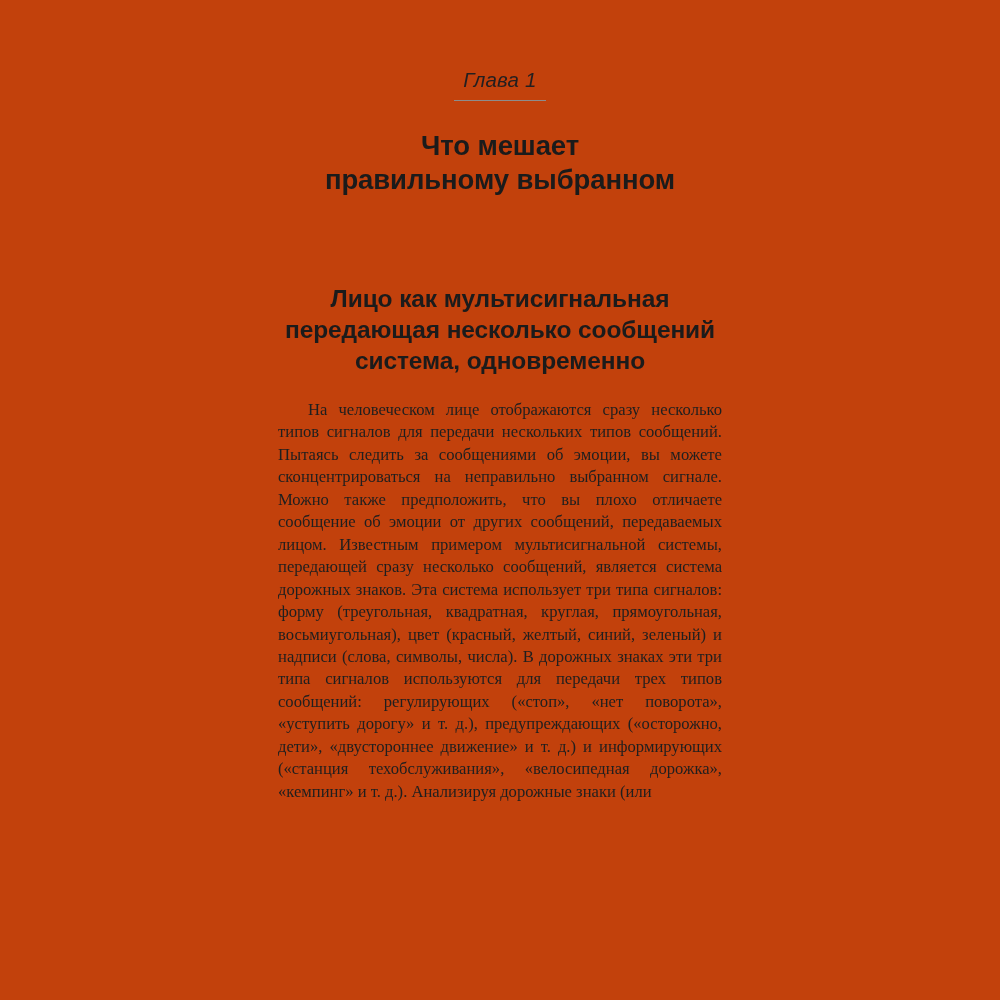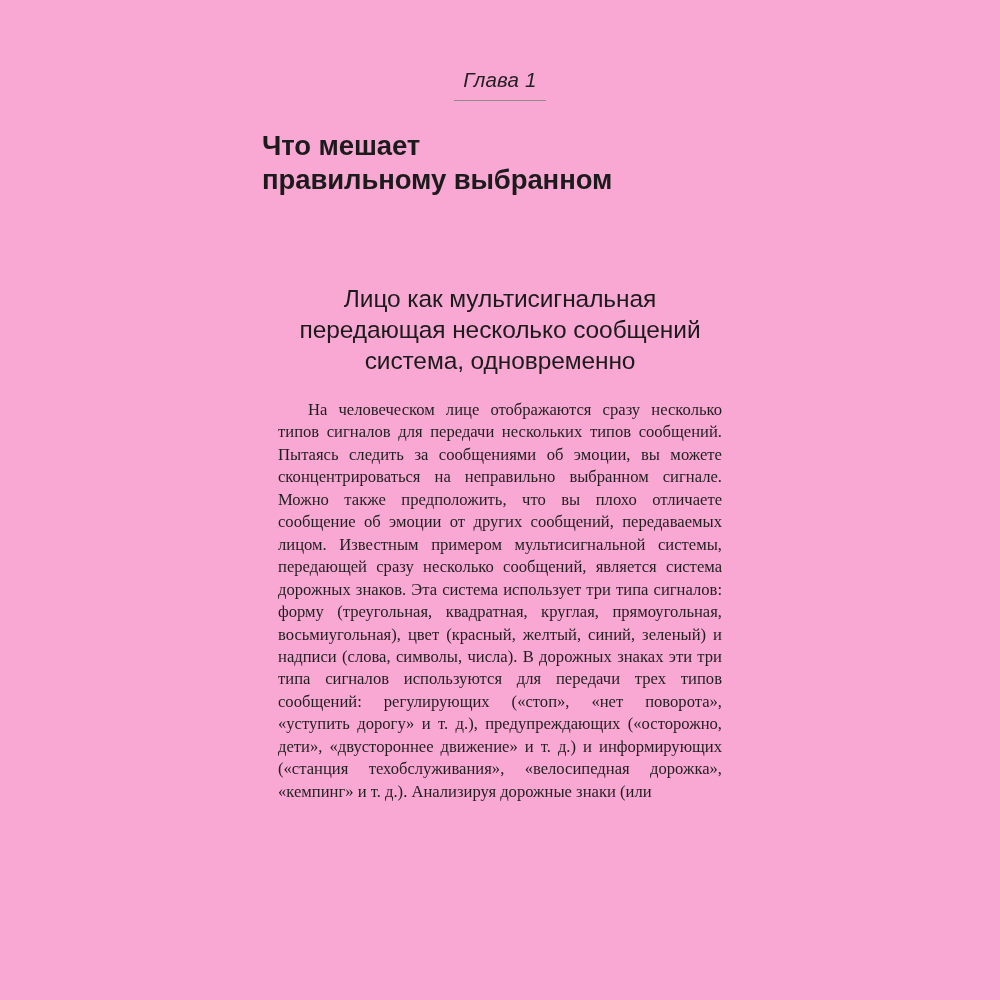--- a/index.html
+++ b/index.html
@@ -12,21 +12,21 @@
     background: #ffffff;
     font-family: "Liberation Serif", "DejaVu Serif", serif;
     color: #1a1a1a;
     overflow: hidden;
   }
 
   .page {
     position: relative;
     width: 1000px;
     height: 1000px;
-    background: #f9a8d4;
+    background: #c2410c;
     box-sizing: border-box;
   }
 
   .content-column {
     position: absolute;
     left: 262px;
     top: 0;
     width: 476px;
   }
 
@@ -49,38 +49,39 @@
   .chapter-rule {
     width: 92px;
     height: 1.4px;
     background: #8d8d8d;
     margin: 0 auto;
   }
 
   
   .chapter-title {
     margin-top: 28px;
+    text-align: center;
     font-family: "Liberation Sans", "DejaVu Sans", sans-serif;
     font-weight: 700;
     font-size: 27.5px;
     line-height: 34px;
     letter-spacing: -0.1px;
     color: #1b1b1b;
   }
   .chapter-title .tline {
     display: block;
     white-space: nowrap;
   }
 
   
   .section-heading {
     margin-top: 86px;
     text-align: center;
     font-family: "Liberation Sans", "DejaVu Sans", sans-serif;
-    font-weight: 400;
+    font-weight: 700;
     font-size: 24.5px;
     line-height: 31px;
     letter-spacing: -0.1px;
     color: #1b1b1b;
   }
   .section-heading .tline {
     display: block;
     white-space: nowrap;
   }
 

